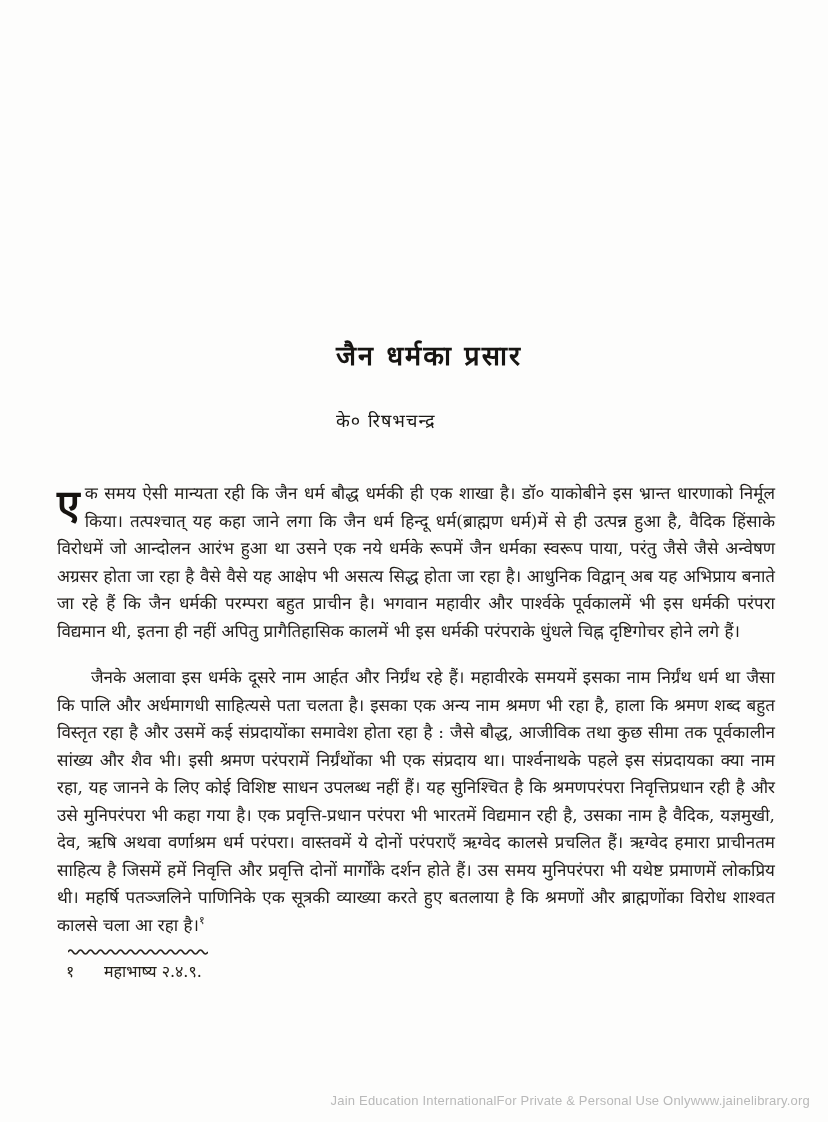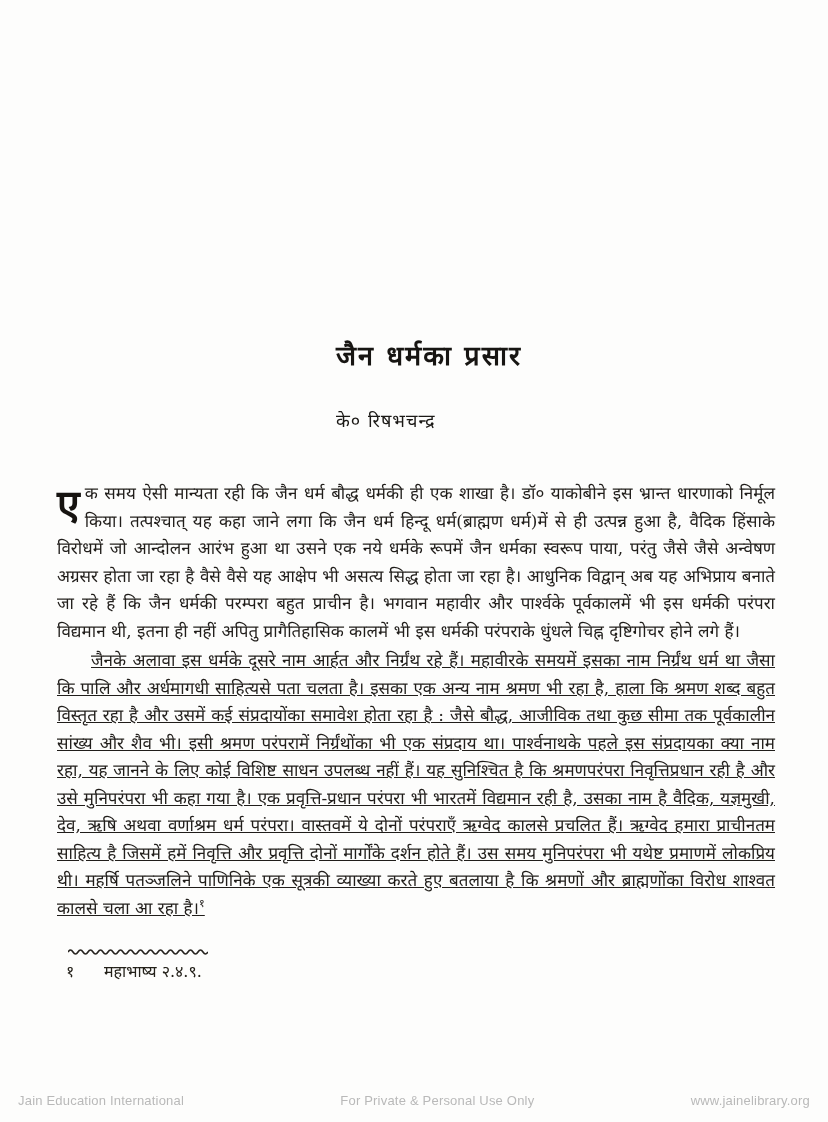--- a/index.html
+++ b/index.html
@@ -49,22 +49,21 @@
     width: 718px;
     font-size: 17px;
     line-height: 27.5px;
     text-align: justify;
     color: #201d1a;
   }
   .para {
     margin: 0;
   }
   .para + .para {
-    margin-top: 2px;
-    text-decoration: underline;
+    margin-top: 19px;
   }
   .para-indent {
     text-indent: 34px;
   }
   .dropcap {
     float: left;
     font-size: 41px;
     line-height: 46px;
     font-weight: bold;
     padding: 2px 5px 0 0;
@@ -94,21 +93,21 @@
     width: 38px;
   }
   .footer {
     position: absolute;
     left: 0;
     bottom: 14px;
     width: 828px;
     box-sizing: border-box;
     padding: 0 18px;
     display: flex;
-    justify-content: space-between;
+    justify-content: flex-end;
     align-items: baseline;
     font-family: "Liberation Sans", "DejaVu Sans", sans-serif;
     font-size: 13px;
     color: #b9b9b9;
     letter-spacing: 0.2px;
   }
 </style>
 </head>
 <body>
 

